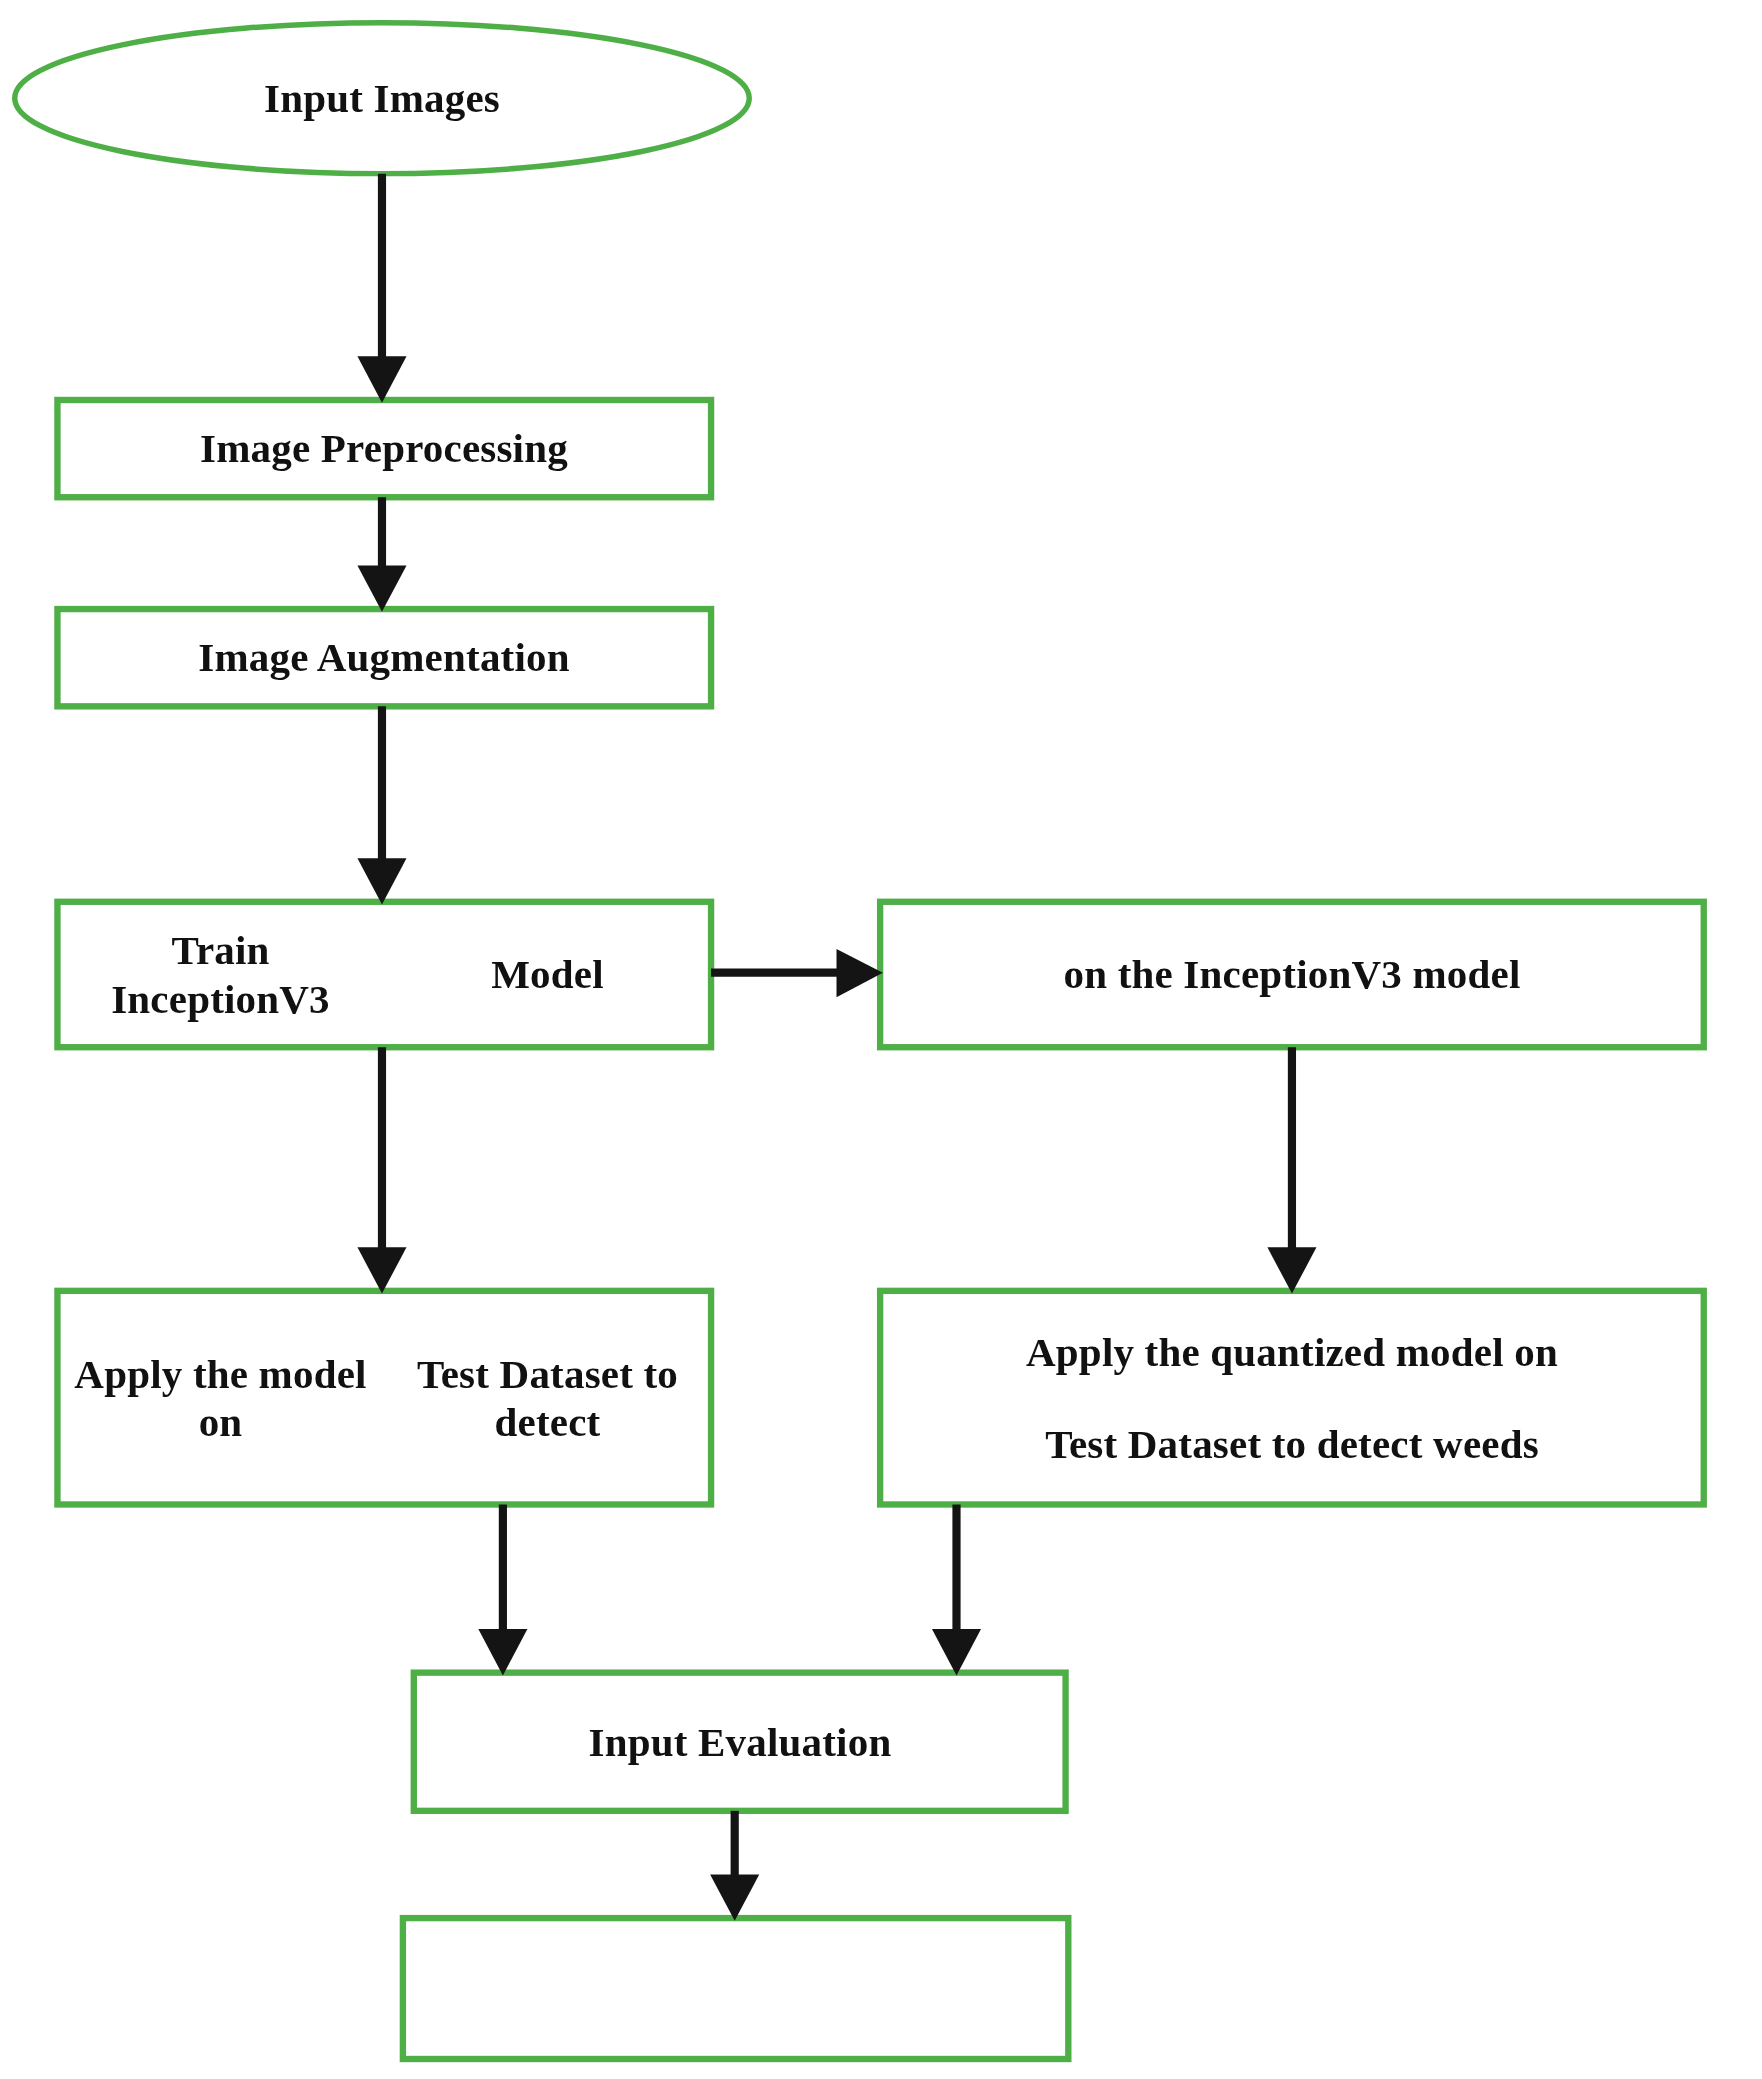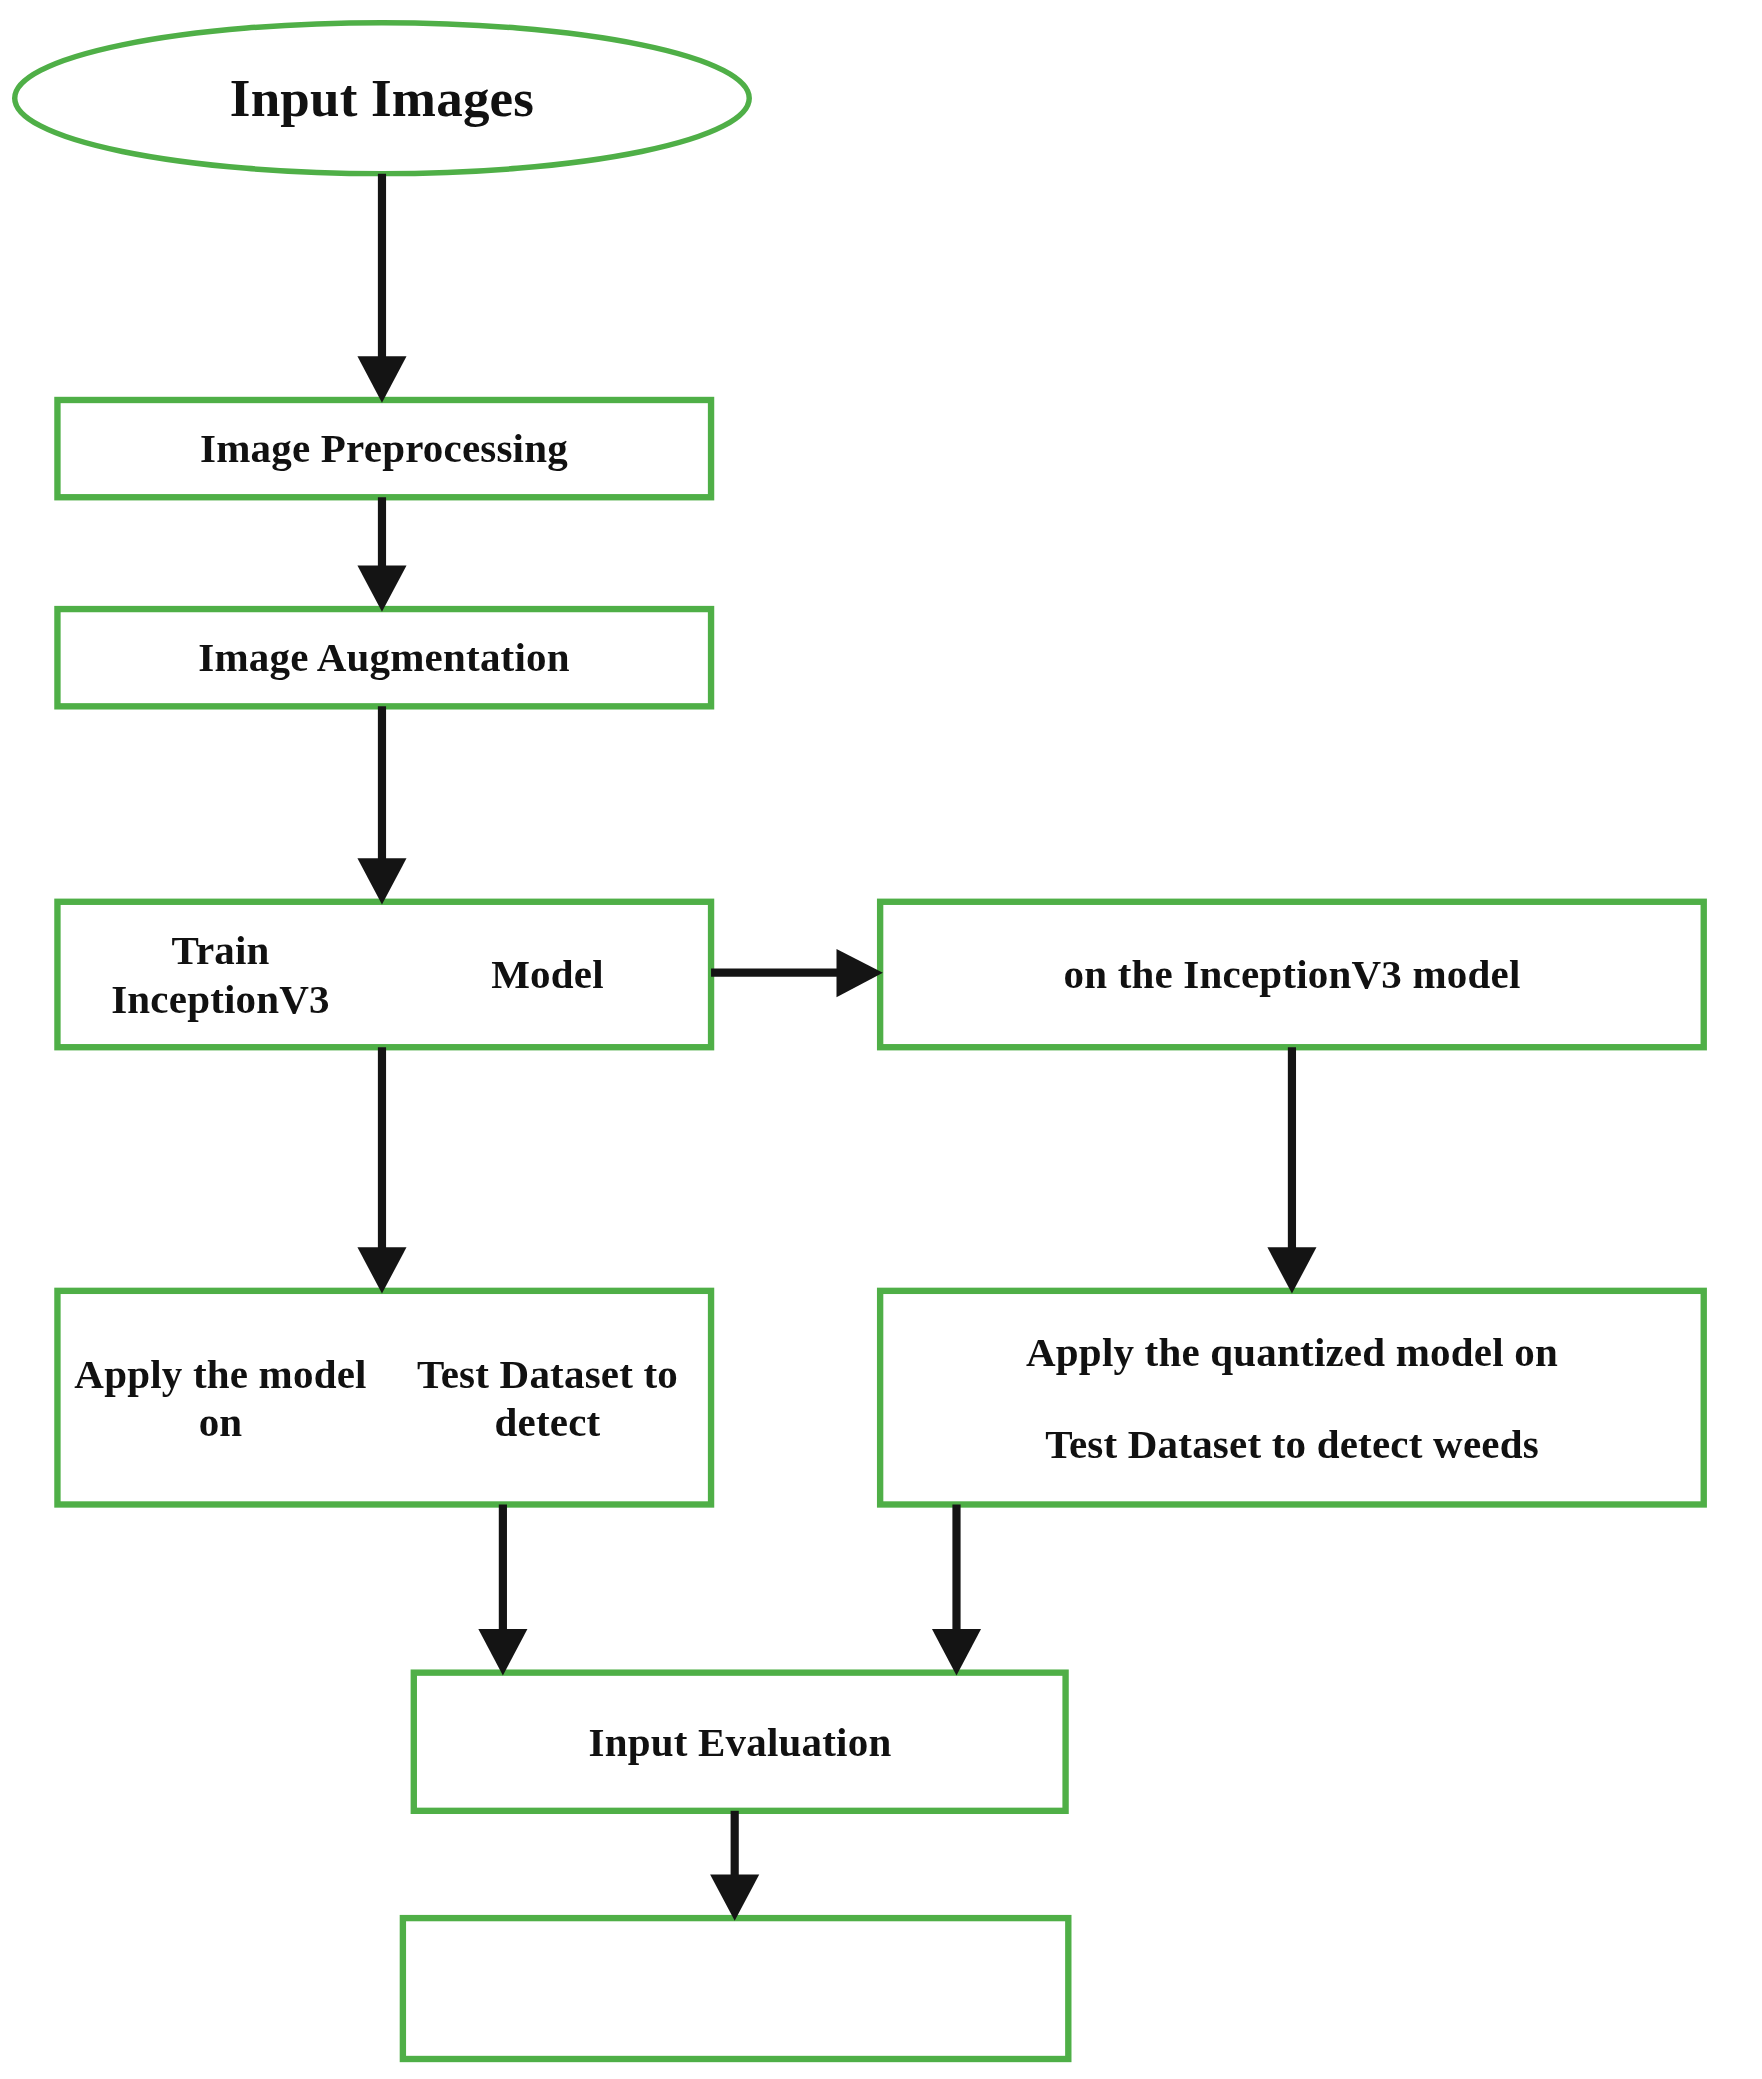--- a/index.html
+++ b/index.html
@@ -51,21 +51,21 @@
     text-align: center;
     color: #111111;
     font-family: "Liberation Serif", "DejaVu Serif", serif;
     font-weight: 700;
     line-height: 1.18;
     letter-spacing: 0.2px;
     pointer-events: none;
     -webkit-font-smoothing: none;
   }
   .node-label span { display: block; width: 100%; }
-  .lbl-input-images   { font-size: 53px; }
+  .lbl-input-images   { font-size: 41px; }
   .lbl-preprocessing  { font-size: 41px; }
   .lbl-augmentation   { font-size: 41px; }
   .lbl-train          { font-size: 41px; }
   .lbl-quant-train    { font-size: 41px; }
   .lbl-apply-model    { font-size: 41px; }
   .lbl-apply-quant    { font-size: 41px; gap: 44px; }
   .lbl-evaluation     { font-size: 41px; }
   .lbl-deployment     { font-size: 41px; }
 </style>
 </head>

